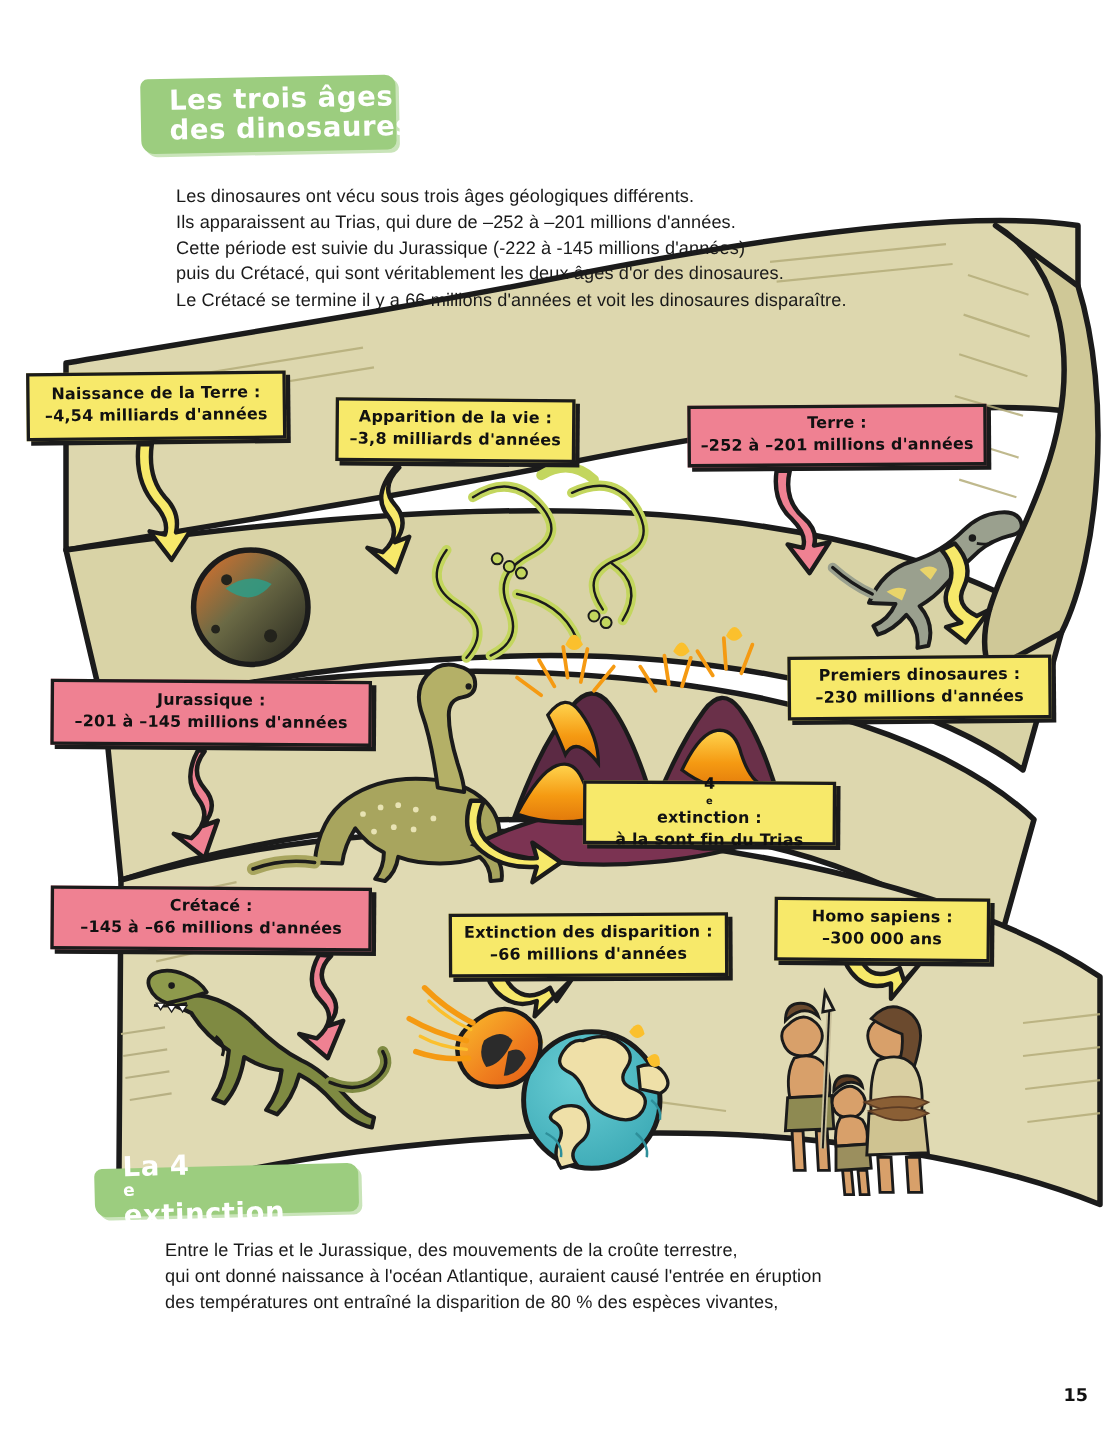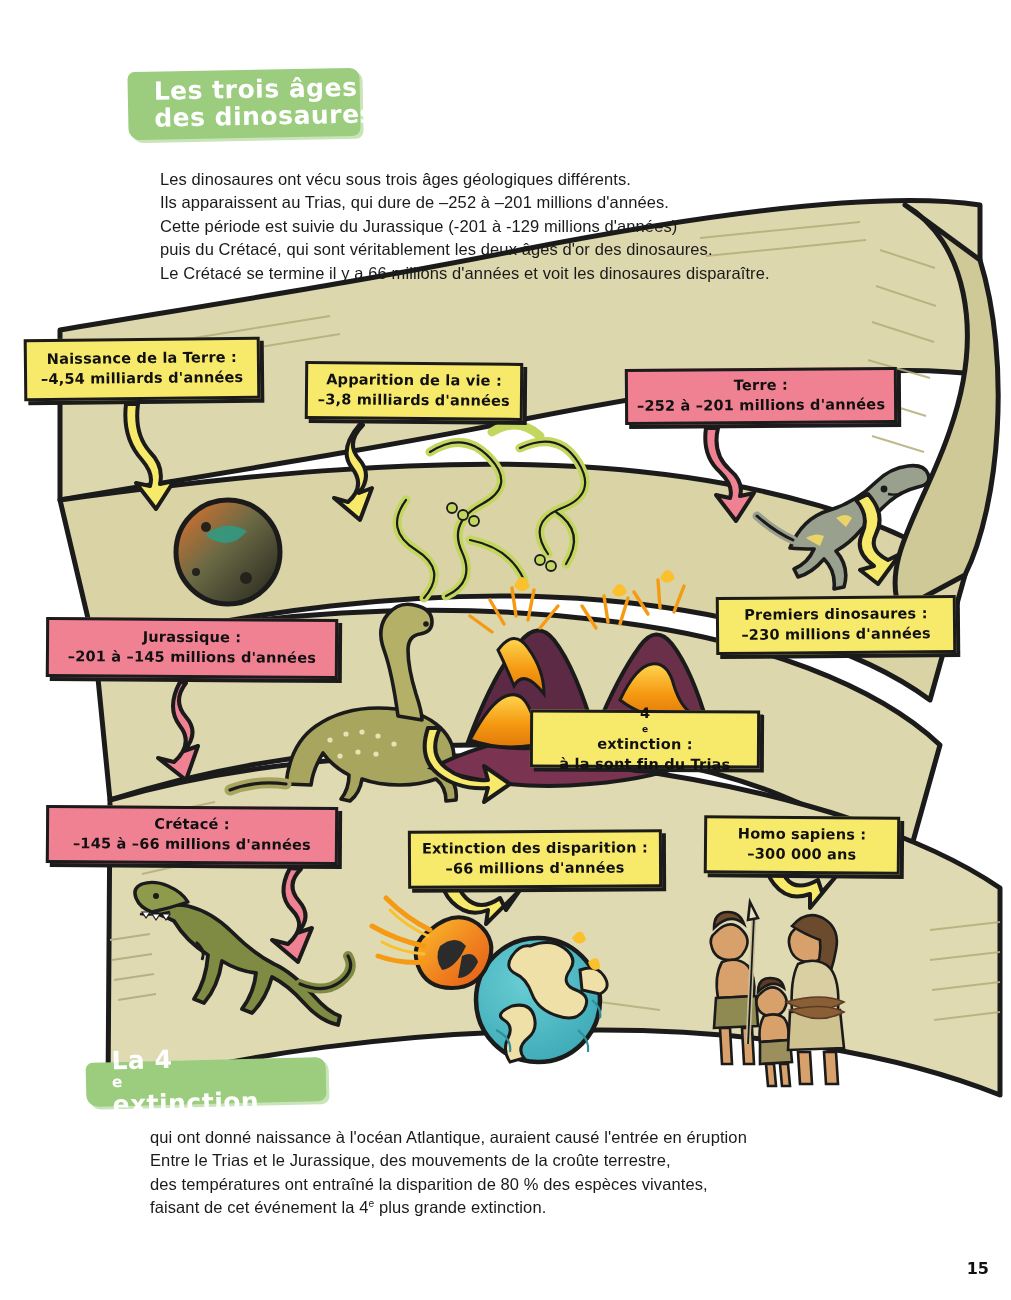--- a/index.html
+++ b/index.html
@@ -385,21 +385,21 @@
   </svg>
 
   <div class="banner" id="banner-top">
     <span>Les trois âges</span>
     <span>des dinosaures</span>
   </div>
 
   <div class="para" id="intro-paragraph">
     <p>Les dinosaures ont vécu sous trois âges géologiques différents.</p>
     <p>Ils apparaissent au Trias, qui dure de –252 à –201 millions d'années.</p>
-    <p>Cette période est suivie du Jurassique (-201 à -129 millions d'années)</p>
+    <p>Cette période est suivie du Jurassique (-222 à -145 millions d'années)</p>
     <p>puis du Crétacé, qui sont véritablement les deux âges d'or des dinosaures.</p>
     <p>Le Crétacé se termine il y a 66 millions d'années et voit les dinosaures disparaître.</p>
   </div>
 
   <div class="callout yellow" id="callout-earth">
     <span>Naissance de la Terre :</span>
     <span>–4,54 milliards d'années</span>
   </div>
 
   <div class="callout yellow" id="callout-life">
@@ -448,21 +448,20 @@
 
   <div class="banner" id="banner-bottom">
     <span>
         <span>La 4</span>
         <span class="sup">e</span>
         <span> extinction</span>
       </span>
   </div>
 
   <div class="para" id="closing-paragraph">
+    <p>Entre le Trias et le Jurassique, des mouvements de la croûte terrestre,</p>
     <p>qui ont donné naissance à l'océan Atlantique, auraient causé l'entrée en éruption</p>
-    <p>Entre le Trias et le Jurassique, des mouvements de la croûte terrestre,</p>
     <p>des températures ont entraîné la disparition de 80 % des espèces vivantes,</p>
-    <p><span>faisant de cet événement la 4</span><span class="sup">e</span><span> plus grande extinction.</span></p>
   </div>
 
   <div id="page-number">15</div>
 
 </div>
 
 </body></html>

